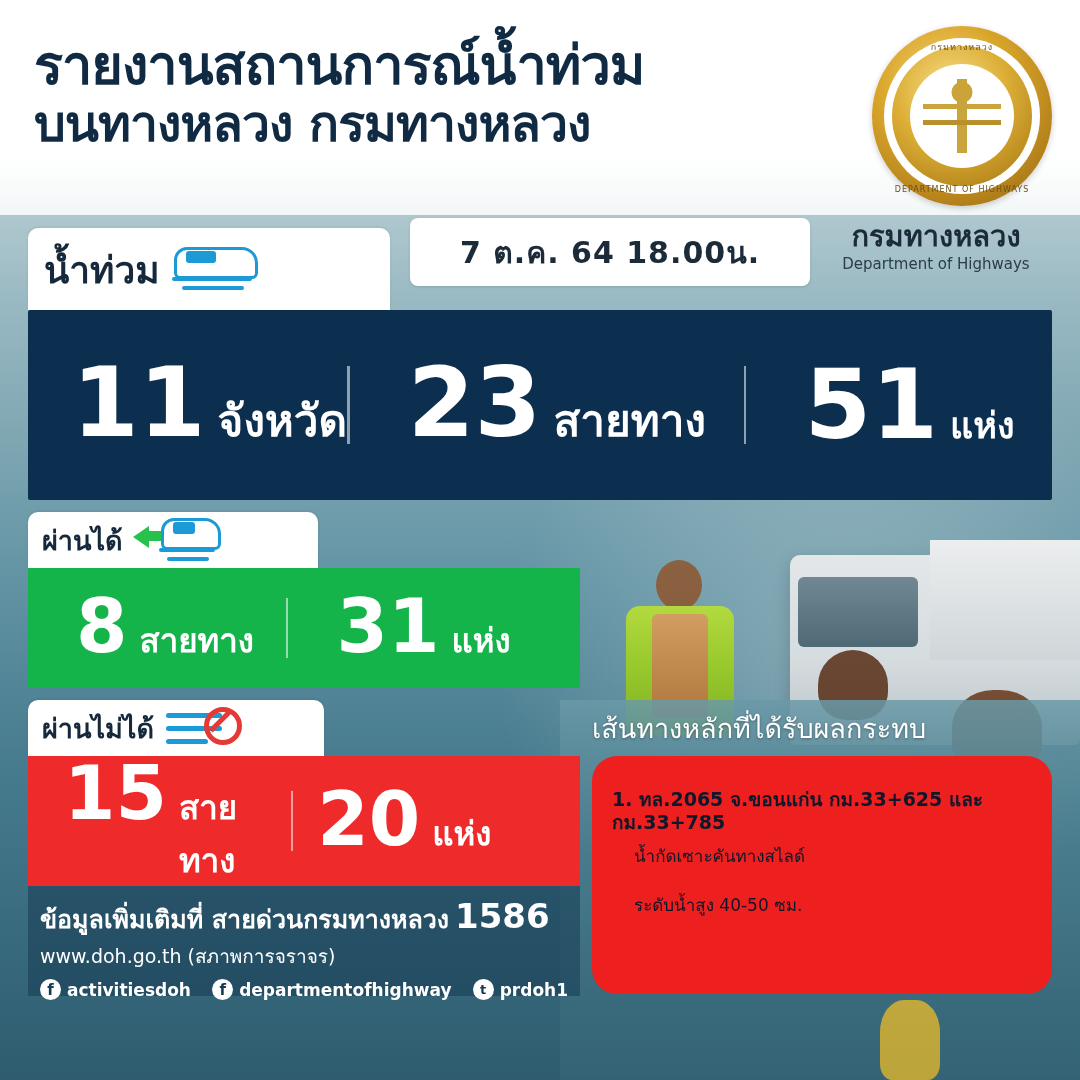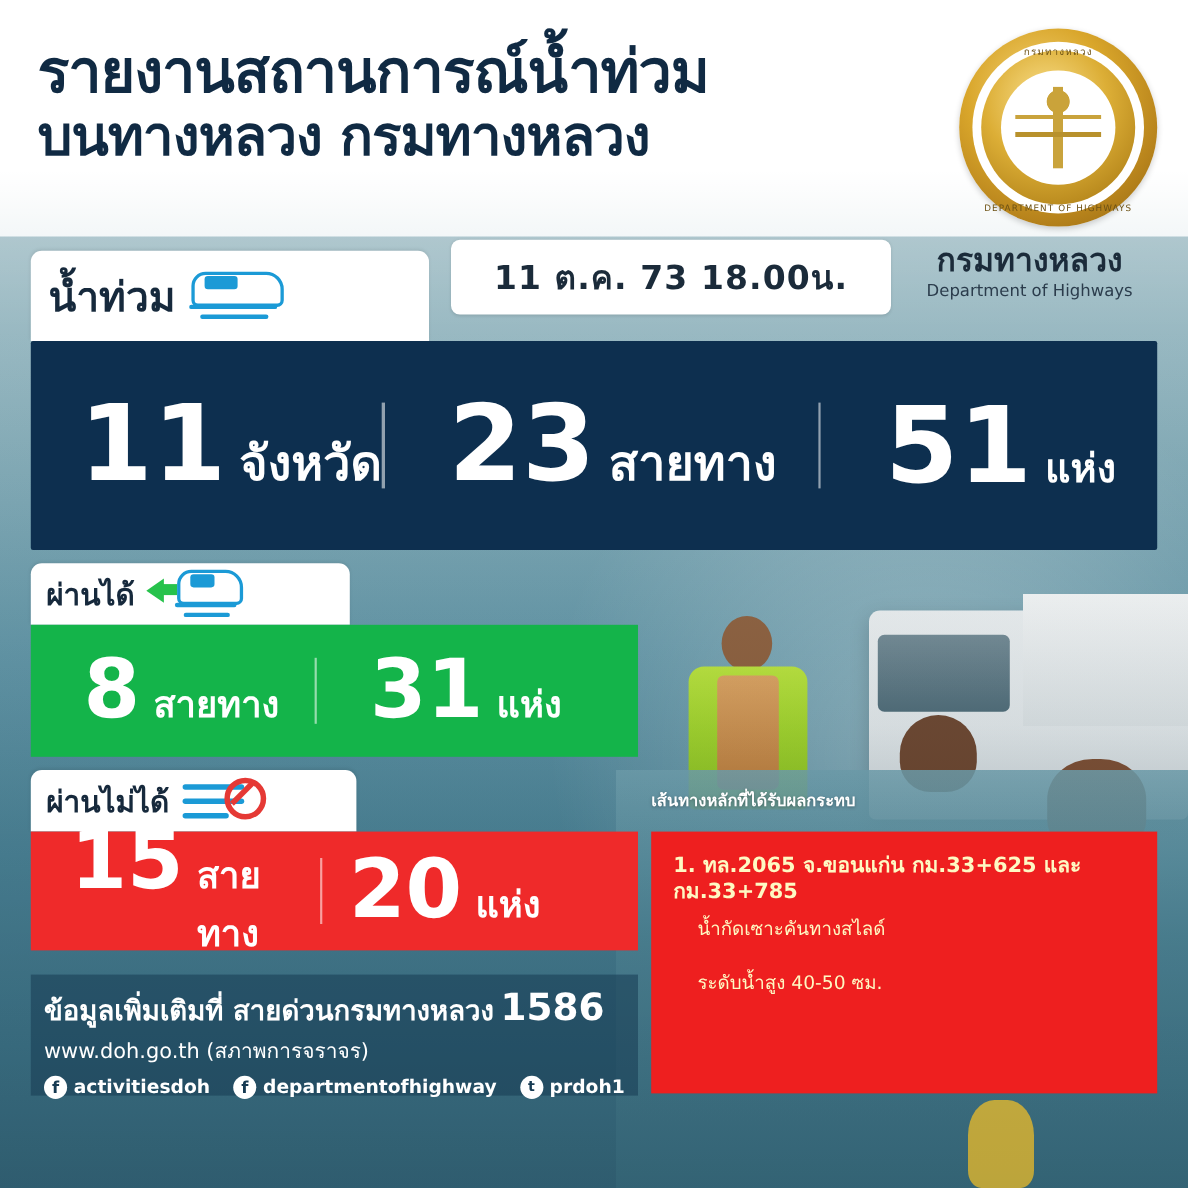--- a/index.html
+++ b/index.html
@@ -183,21 +183,21 @@
   }
 
   .panel{position:absolute;display:flex;align-items:center;}
   #panel-flood{
     left:28px;top:310px;width:1024px;height:190px;background:#0d2f4f;border-radius:2px;
   }
   #panel-pass{
     left:28px;top:568px;width:552px;height:120px;background:#14b44a;
   }
   #panel-nopass{
-    left:28px;top:756px;width:552px;height:108px;background:#ef2a2a;
+    left:28px;top:756px;width:552px;height:130px;background:#ef2a2a;
   }
   .stat{display:flex;align-items:baseline;color:#ffffff;}
   .stat .num{font-weight:bold;line-height:1;}
   .stat .unit{font-weight:bold;margin-left:12px;}
   .divider{width:3px;background:rgba(255,255,255,.55);height:78px;}
 
   #panel-flood .stat{padding:0 0 0 58px;}
   #panel-flood .num{font-size:96px;}
   #panel-flood .unit{font-size:44px;}
   #panel-flood .g1{width:300px;padding-left:44px;}
@@ -213,26 +213,26 @@
 
   #panel-nopass .num{font-size:74px;}
   #panel-nopass .unit{font-size:33px;}
   #panel-nopass .g1{width:250px;padding-left:36px;}
   #panel-nopass .g2{width:290px;padding-left:24px;}
   #panel-nopass .divider{height:60px;}
 
   
   #routes-title{
     position:absolute;left:592px;top:700px;width:460px;height:56px;
-    color:#ffffff;font-size:15px;font-weight:bold;display:flex;align-items:center;
+    color:#ffffff;font-size:27px;font-weight:normal;display:flex;align-items:center;
     text-shadow:0 1px 3px rgba(0,0,0,.35);
   }
   #routes-box{
     position:absolute;left:592px;top:756px;width:460px;height:238px;background:#ee1f1f;
-    padding:20px 20px 0 20px;box-sizing:border-box;color:#fef9c3;
+    padding:32px 20px 0 20px;box-sizing:border-box;color:#0f172a;border-radius:25px;
   }
   .route{margin-bottom:22px;}
   .route .line1{font-size:19px;font-weight:bold;line-height:1.2;}
   .route .line2{font-size:17px;margin-top:8px;margin-left:22px;}
 
   
   #footer{
     position:absolute;left:28px;top:886px;width:552px;height:110px;
     background:rgba(22,58,82,0.55);
     color:#ffffff;padding:10px 12px 0 12px;box-sizing:border-box;
@@ -283,21 +283,21 @@
     <div class="core">
         <div class="emblem"></div>
       </div>
   </div>
 
   <div class="org">
     <div class="th">กรมทางหลวง</div>
     <div class="en">Department of Highways</div>
   </div>
 
-  <div class="datechip">11 ต.ค. 73  18.00น.</div>
+  <div class="datechip">7 ต.ค. 64  18.00น.</div>
 
   <div class="tab" id="tab-flood">
     <span class="lbl">น้ำท่วม</span>
     <span class="icon-car">
       <span class="body"></span>
         <span class="win"></span>
       <span class="w1"></span>
         <span class="w2"></span>
     </span>
   </div>

